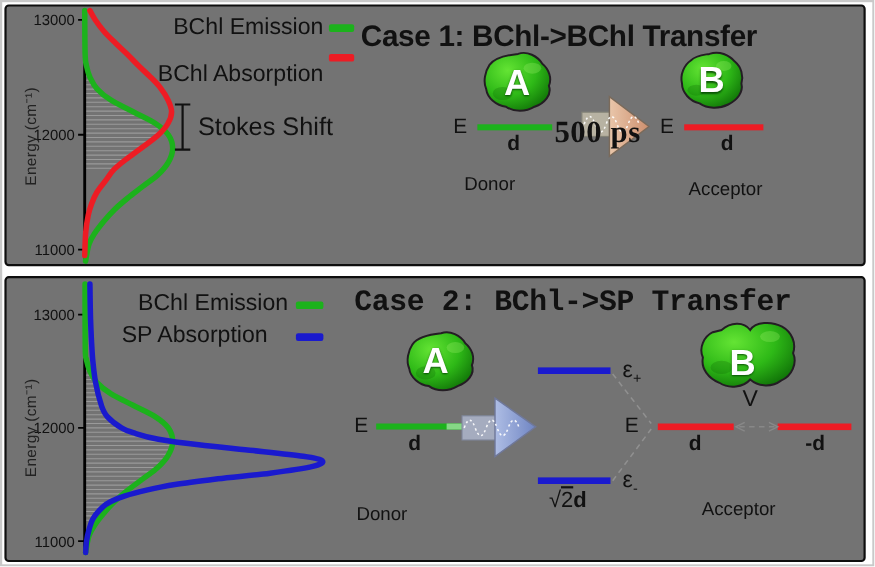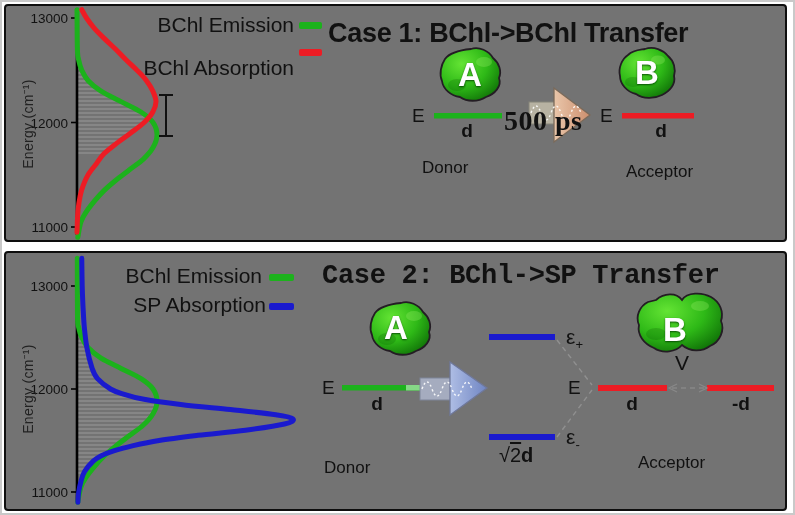--- a/index.html
+++ b/index.html
@@ -109,20 +109,21 @@
     </svg>
 
     <div class="lbl ylabel" style="left:-59px;top:109px;">Energy (cm⁻¹)</div>
 
     <div class="lbl legend-label" style="left:118px;top:7px;width:170px;">BChl Emission</div>
     <div class="swatch" style="left: 293px; top: 16px; width: 23px; background: rgb(28, 178, 28);"></div>
     <div class="lbl legend-label" style="left:118px;top:33px;width:170px;margin-top:17px;">BChl Absorption</div>
     <div class="swatch" style="left: 293px; top: 43px; width: 23px; background: rgb(237, 28, 36);"></div>
 
     <div class="lbl title" style="left:322px;top:12px;width:410px;">Case 1: BChl-&gt;BChl Transfer</div>
+    <div class="lbl stokes-lab" style="left:174px;top:96px;">Stokes Shift</div>
 
     <div class="lbl mol-letter" style="left:440px;top:50px;width:48px;">A</div>
     <div class="lbl mol-letter" style="left:617px;top:48px;width:48px;">B</div>
 
     <div class="lbl e-lab" style="left:406px;top:99px;">E</div>
     <div class="lbl d-lab" style="left:449px;top:114px;width:24px;">d</div>
     <div class="lbl time-lab" style="left:498px;top:99px;">500 ps</div>
     <div class="lbl e-lab" style="left:594px;top:99px;">E</div>
     <div class="lbl d-lab" style="left:643px;top:114px;width:24px;">d</div>
 
@@ -214,21 +215,21 @@
         <path d="M24,8 C32,1 44,0 50,8 C55,0 70,0 79,5 C88,10 92,20 89,29 C93,38 88,50 78,54 C70,60 58,60 50,53 C44,60 31,62 22,56 C12,52 5,43 7,33 C3,24 8,14 16,10 Z" fill="url(#gblob)" stroke="#241d24" stroke-width="1.8"></path>
         <ellipse cx="24" cy="42" rx="10" ry="6" fill="#0b5e05" opacity="0.25"></ellipse>
         <ellipse cx="68" cy="14" rx="9" ry="5" fill="#9cf06a" opacity="0.3"></ellipse>
       </g>
     </svg>
 
     <div class="lbl ylabel" style="left:-59px;top:127px;">Energy (cm⁻¹)</div>
 
     <div class="lbl legend-label" style="left:100px;top:11px;width:156px;">BChl Emission</div>
     <div class="swatch" style="left: 263px; top: 21px; width: 25px; background: rgb(28, 178, 28);"></div>
-    <div class="lbl legend-label" style="left:104px;top:40px;width:156px;">SP Absorption</div>
+    <div class="lbl legend-label" style="left:93px;top:40px;width:156px;text-align:center;">SP Absorption</div>
     <div class="swatch" style="left: 263px; top: 50px; width: 25px; background: rgb(26, 26, 206);"></div>
 
     <div class="lbl title" style="left:316px;top:8px;width:390px;font-family:Liberation Mono, monospace;">Case 2: BChl-&gt;SP Transfer</div>
 
     <div class="lbl mol-letter" style="left:366px;top:56px;width:48px;">A</div>
     <div class="lbl mol-letter" style="left:645px;top:58px;width:48px;">B</div>
 
     <div class="lbl e-lab" style="left:316px;top:124px;">E</div>
     <div class="lbl d-lab" style="left:359px;top:140px;width:24px;">d</div>
 

